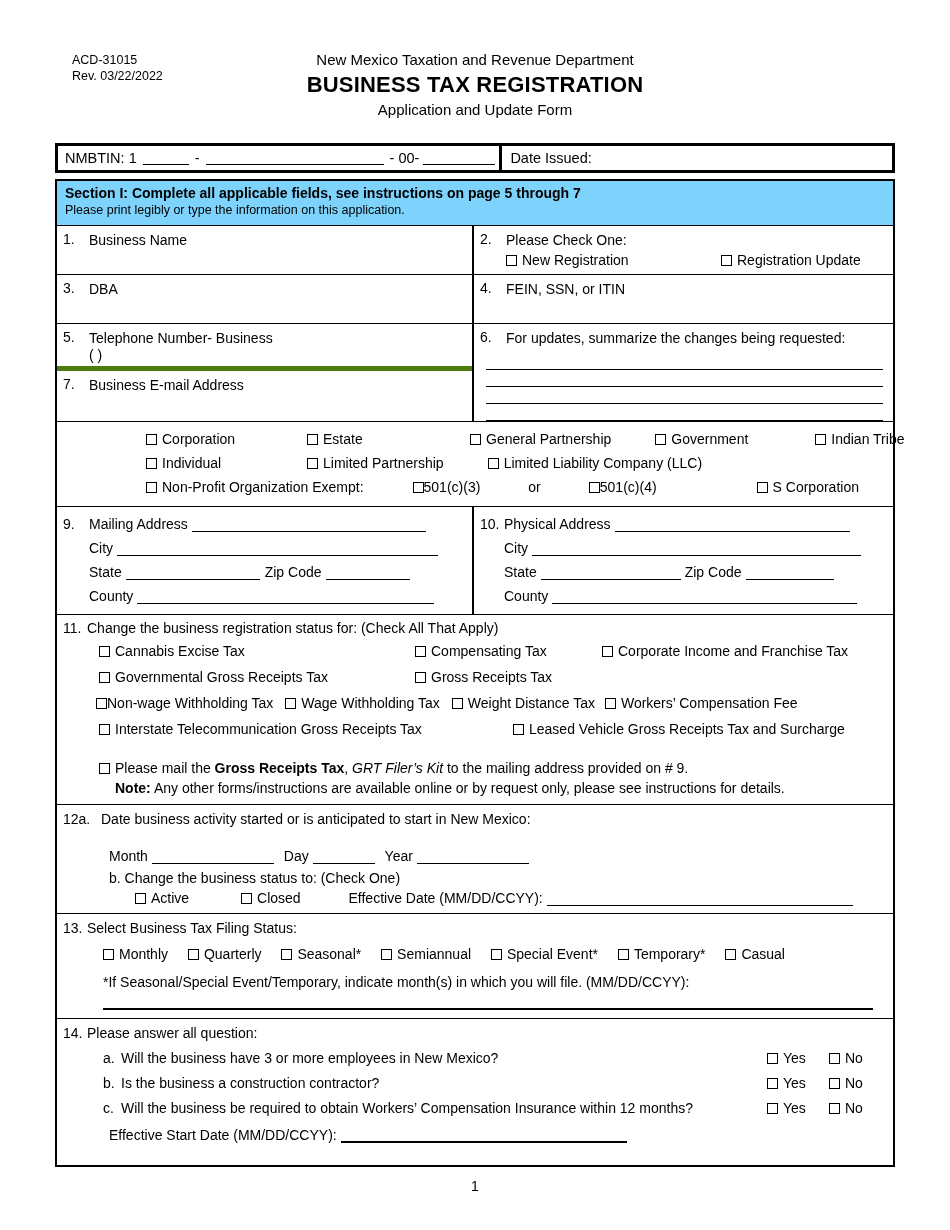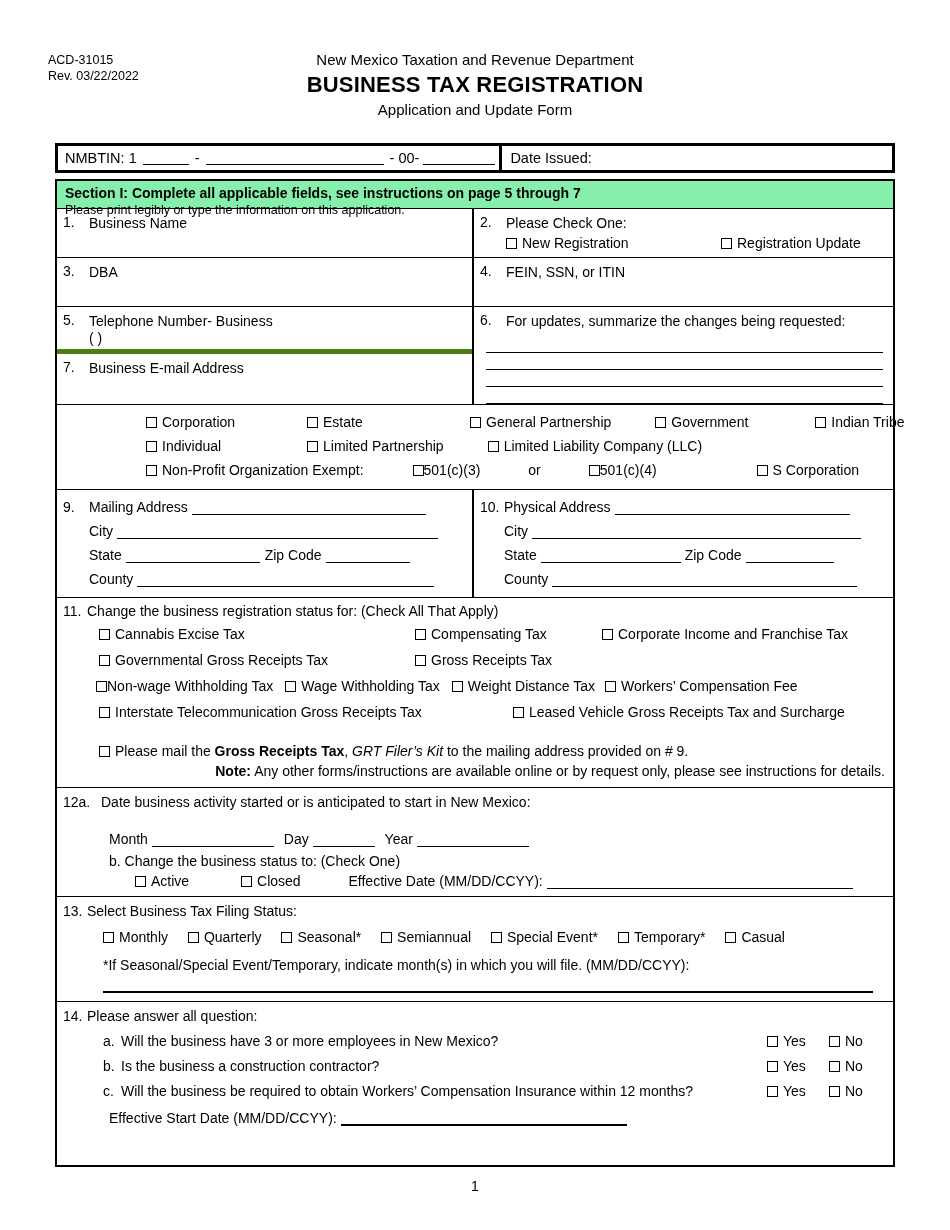--- a/index.html
+++ b/index.html
@@ -11,21 +11,21 @@
     width: 950px; height: 1230px;
     font-family: "Liberation Sans", sans-serif;
     color: #000;
     position: relative;
     overflow: hidden;
   }
 
   
   .header { position: relative; height: 78px; }
   .doc-id {
-    position: absolute; left: 48px; top: 52px;
+    position: absolute; left: 72px; top: 52px;
     font-size: 12.5px; line-height: 16px;
   }
   .title-block {
     position: absolute; left: 0; right: 0; top: 50px;
     text-align: center;
   }
   .agency { font-size: 15px; line-height: 20px; }
   .main-title {
     font-size: 22px; font-weight: bold; letter-spacing: .2px;
     line-height: 28px; margin-top: 1px;
@@ -56,24 +56,24 @@
   .ul { display: inline-block; border-bottom: 1px solid #000; height: 14px; vertical-align: -3px; }
 
   
   .form-box {
     position: absolute; left: 55px; top: 179px;
     width: 840px; height: 988px;
     border: 2px solid #000;
   }
 
   .sec-head {
-    background: #86efac;
+    background: #7dd3fc;
     border-bottom: 1px solid #000;
     padding: 3px 8px 4px 8px;
-    height: 28px;
+    height: 45px;
   }
   .sec-head-t1 { font-size: 14px; font-weight: bold; line-height: 18px; }
   .sec-head-t2 { font-size: 12.5px; line-height: 16px; }
 
   .row { display: flex; border-bottom: 1px solid #000; }
   .row:last-child { border-bottom: none; }
   .cell-l { flex: 0 0 417px; border-right: 2px solid #000; position: relative; }
   .cell-r { flex: 1; position: relative; }
   .pad { padding: 5px 8px 5px 6px; }
 
@@ -302,21 +302,21 @@
           <span style="display:inline-block;width:316px;"><span class="cb"></span><span>Governmental Gross Receipts Tax</span></span><span><span class="cb"></span><span>Gross Receipts Tax</span></span>
         </div>
         <div class="s11row" style="padding-left:33px;">
           <span><span class="cb" style="margin-right:0;"></span><span>Non-wage Withholding Tax</span></span><span style="margin-left:12px;"><span class="cb"></span><span>Wage Withholding Tax</span></span><span style="margin-left:12px;"><span class="cb"></span><span>Weight Distance Tax</span></span><span style="margin-left:10px;"><span class="cb"></span><span>Workers’ Compensation Fee</span></span>
         </div>
         <div class="s11row">
           <span style="display:inline-block;width:414px;"><span class="cb"></span><span>Interstate Telecommunication Gross Receipts Tax</span></span><span><span class="cb"></span><span>Leased Vehicle Gross Receipts Tax and Surcharge</span></span>
         </div>
         <div class="mailnote">
           <div><span class="cb"></span><span>Please mail the </span><span class="b">Gross Receipts Tax</span><span>, </span><span class="i">GRT Filer’s Kit</span><span> to the mailing address provided on # 9.</span></div>
-          <div style="padding-left:16px;text-align:right;"><span class="b">Note:</span><span> Any other forms/instructions are available online or by request only, please see instructions for details.</span></div>
+          <div style="padding-left:16px;"><span class="b">Note:</span><span> Any other forms/instructions are available online or by request only, please see instructions for details.</span></div>
         </div>
       </div>
     </div>
   </div>
 
   <div class="row">
     <div style="flex:1;">
       <div class="s12">
         <div>
           <span style="display:inline-block;width:38px;">12a.</span><span>Date business activity started or is anticipated to start in New Mexico:</span>

